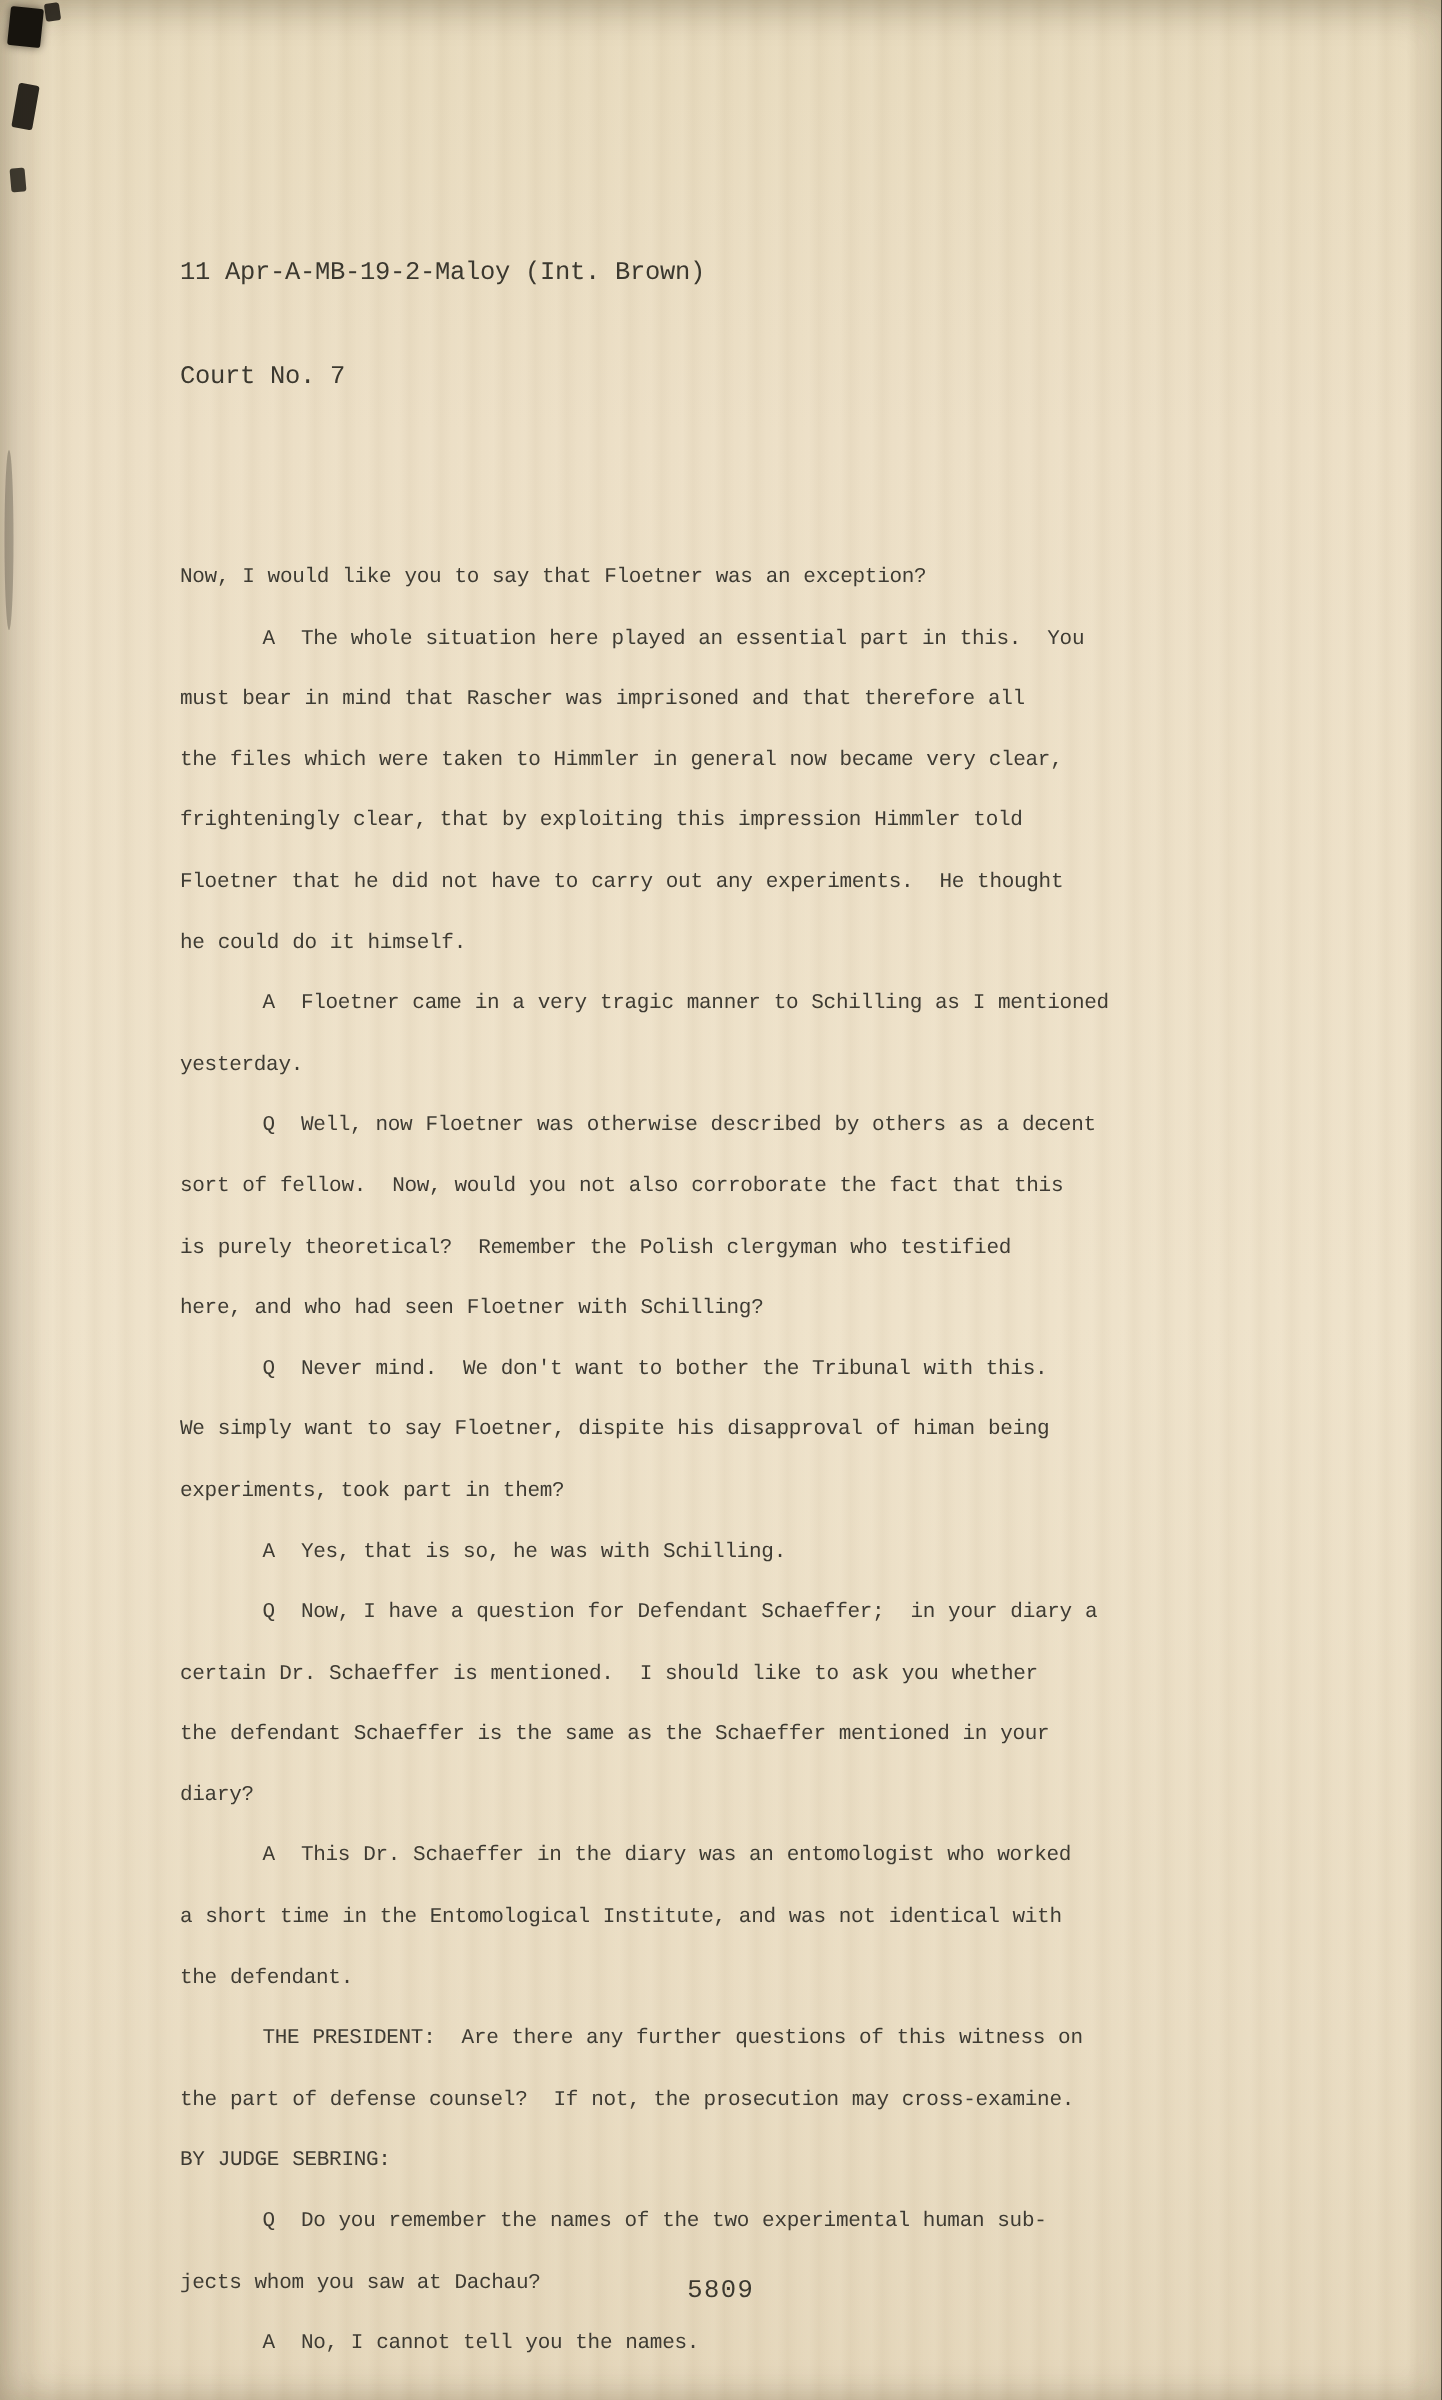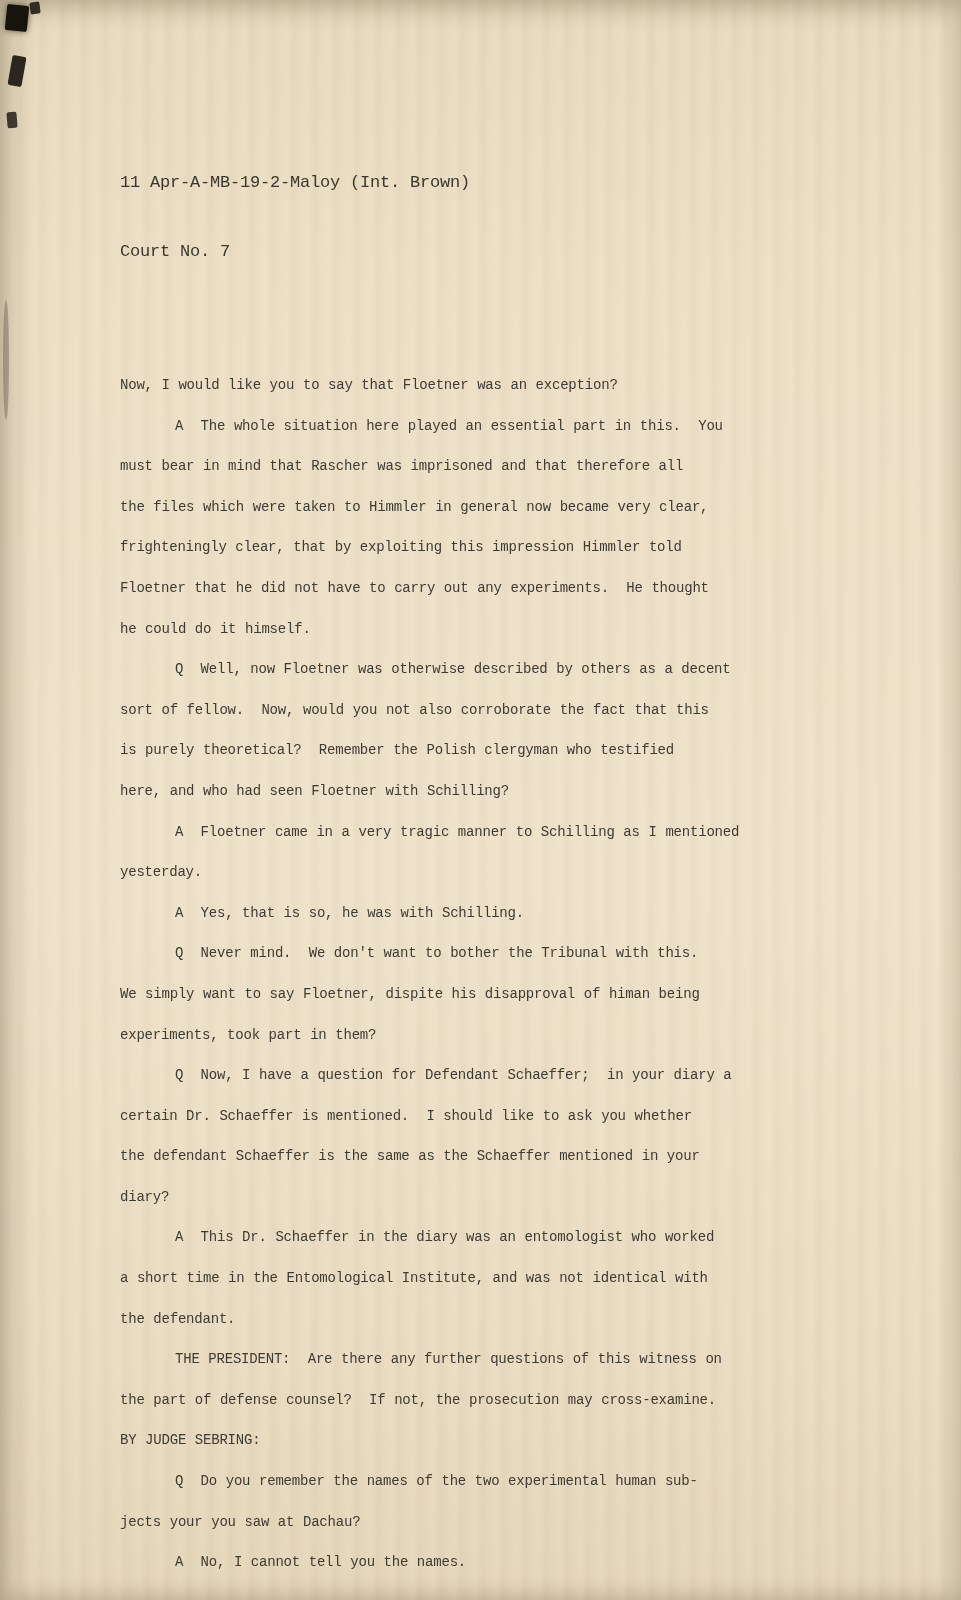--- a/index.html
+++ b/index.html
@@ -86,40 +86,41 @@
       <div>Court No. 7</div>
     </div>
     <div class="transcript-body">
         <p class="para">Now, I would like you to say that Floetner was an exception?</p>
         <p class="para indent">A  The whole situation here played an essential part in this.  You
 must bear in mind that Rascher was imprisoned and that therefore all
 the files which were taken to Himmler in general now became very clear,
 frighteningly clear, that by exploiting this impression Himmler told
 Floetner that he did not have to carry out any experiments.  He thought
 he could do it himself.</p>
+        <p class="para indent">A  Floetner came in a very tragic manner to Schilling as I mentioned
+yesterday.</p>
         <p class="para indent">Q  Well, now Floetner was otherwise described by others as a decent
 sort of fellow.  Now, would you not also corroborate the fact that this
 is purely theoretical?  Remember the Polish clergyman who testified
 here, and who had seen Floetner with Schilling?</p>
-        <p class="para indent">A  Floetner came in a very tragic manner to Schilling as I mentioned
-yesterday.</p>
-        <p class="para indent">A  Yes, that is so, he was with Schilling.</p>
         <p class="para indent">Q  Never mind.  We don't want to bother the Tribunal with this.
 We simply want to say Floetner, dispite his disapproval of himan being
 experiments, took part in them?</p>
+        <p class="para indent">A  Yes, that is so, he was with Schilling.</p>
         <p class="para indent">Q  Now, I have a question for Defendant Schaeffer;  in your diary a
 certain Dr. Schaeffer is mentioned.  I should like to ask you whether
 the defendant Schaeffer is the same as the Schaeffer mentioned in your
 diary?</p>
         <p class="para indent">A  This Dr. Schaeffer in the diary was an entomologist who worked
 a short time in the Entomological Institute, and was not identical with
 the defendant.</p>
         <p class="para indent">THE PRESIDENT:  Are there any further questions of this witness on
 the part of defense counsel?  If not, the prosecution may cross-examine.</p>
         <p class="para">BY JUDGE SEBRING:</p>
         <p class="para indent">Q  Do you remember the names of the two experimental human sub-
-jects your you saw at Dachau?</p>
+jects whom you saw at Dachau?</p>
         <p class="para indent">A  No, I cannot tell you the names.</p>
       </div>
   </div>
 
+  <div class="page-number">5809</div>
 
 </div>
 
 </body></html>

